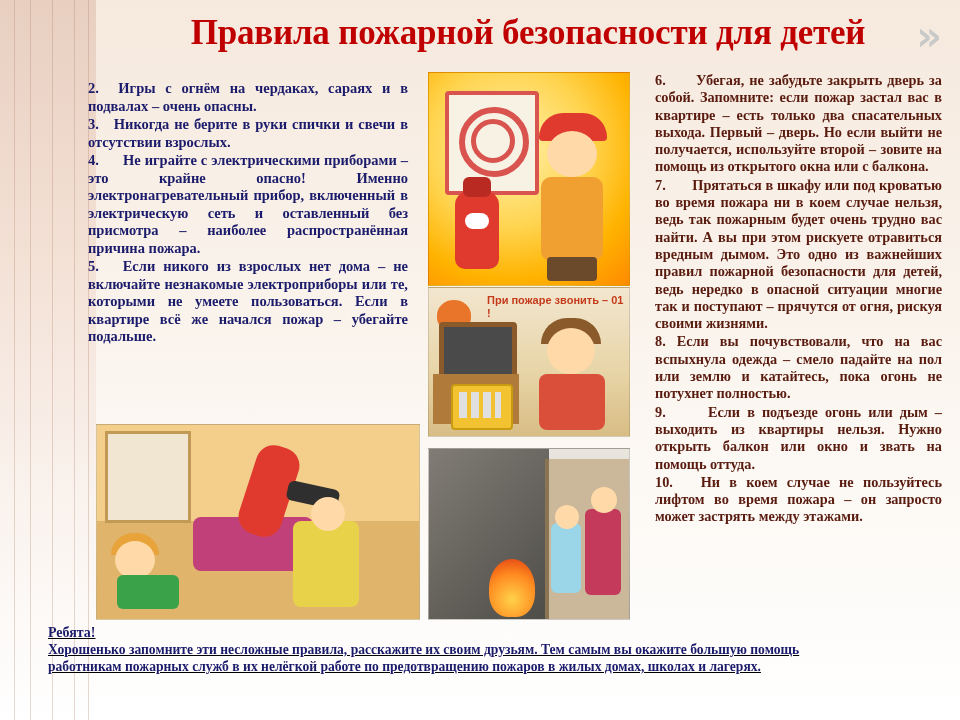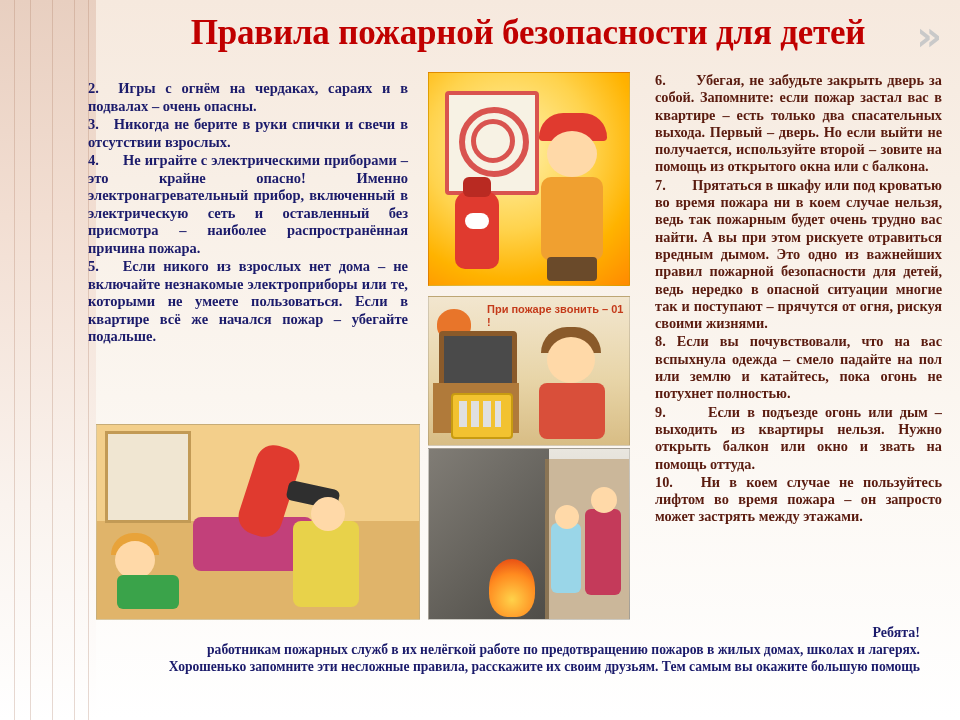--- a/index.html
+++ b/index.html
@@ -112,21 +112,21 @@
     position: absolute;
     border: 1px solid rgba(0,0,0,0.12);
     overflow: hidden;
     box-sizing: border-box;
   }
   #img-extinguisher {
     left: 428px; top: 72px; width: 202px; height: 214px;
     background: radial-gradient(circle at 40% 35%, #fff3b0 0%, #ffd34d 45%, #ffb300 72%, #ff8a00 100%);
   }
   #img-phone {
-    left: 428px; top: 296px; width: 202px; height: 150px;
+    left: 428px; top: 287px; width: 202px; height: 150px;
     background: linear-gradient(to bottom, #f2e6cf 0%, #e8d5a8 55%, #d8bd85 100%);
   }
   #img-hose {
     left: 96px; top: 424px; width: 324px; height: 196px;
     background: linear-gradient(to bottom, #f6e3b6 0%, #efd59b 50%, #e3c488 100%);
   }
   #img-smoke {
     left: 428px; top: 448px; width: 202px; height: 172px;
     background: linear-gradient(to bottom, #e9e6df 0%, #cfcac0 60%, #b9b3a8 100%);
   }
@@ -174,24 +174,25 @@
   .sm-smoke { left: 0; top: 0; width: 120px; height: 172px; background: linear-gradient(to bottom right, #6e6a63, #3b3a36); opacity: 0.85; }
   .sm-door { left: 116px; top: 10px; width: 84px; height: 162px; background: #cbb79a; border-left: 4px solid #8a7454; }
   .sm-kid1 { left: 122px; top: 74px; width: 30px; height: 70px; background: #9ad6e8; border-radius: 6px; }
   .sm-kid1h { left: 126px; top: 56px; width: 24px; height: 24px; background: #ffd9a8; border-radius: 50%; }
   .sm-kid2 { left: 156px; top: 60px; width: 36px; height: 86px; background: #c43a5a; border-radius: 6px; }
   .sm-kid2h { left: 162px; top: 38px; width: 26px; height: 26px; background: #ffd9a8; border-radius: 50%; }
   .sm-fire { left: 60px; top: 110px; width: 46px; height: 58px; background: radial-gradient(circle at 50% 70%, #ffd24a 0%, #ff8a1f 55%, #e03a10 100%); border-radius: 50% 50% 40% 40%; }
 
   .footer {
     position: absolute;
-    left: 60px;
+    left: 48px;
     top: 624px;
     width: 860px;
-    text-align: right;
+    text-align: left;
+    text-decoration: underline;
   }
   .footer .f-title {
     font-family: "Liberation Serif", serif;
     font-weight: bold;
     font-size: 14px;
     color: #1b1b6b;
     line-height: 17px;
   }
   .footer .f-line {
     font-family: "Liberation Serif", serif;
@@ -282,17 +283,17 @@
     <div class="sh sm-door"></div>
     <div class="sh sm-fire"></div>
     <div class="sh sm-kid1"></div>
     <div class="sh sm-kid1h"></div>
     <div class="sh sm-kid2"></div>
     <div class="sh sm-kid2h"></div>
   </div>
 
   <div class="footer">
     <div class="f-title">Ребята!</div>
+    <div class="f-line">Хорошенько запомните эти несложные правила, расскажите их своим друзьям. Тем самым вы окажите большую помощь</div>
     <div class="f-line">работникам пожарных служб в их нелёгкой работе по предотвращению пожаров в жилых домах, школах и лагерях.</div>
-    <div class="f-line">Хорошенько запомните эти несложные правила, расскажите их своим друзьям. Тем самым вы окажите большую помощь</div>
   </div>
 
 </div>
 
 </body></html>

